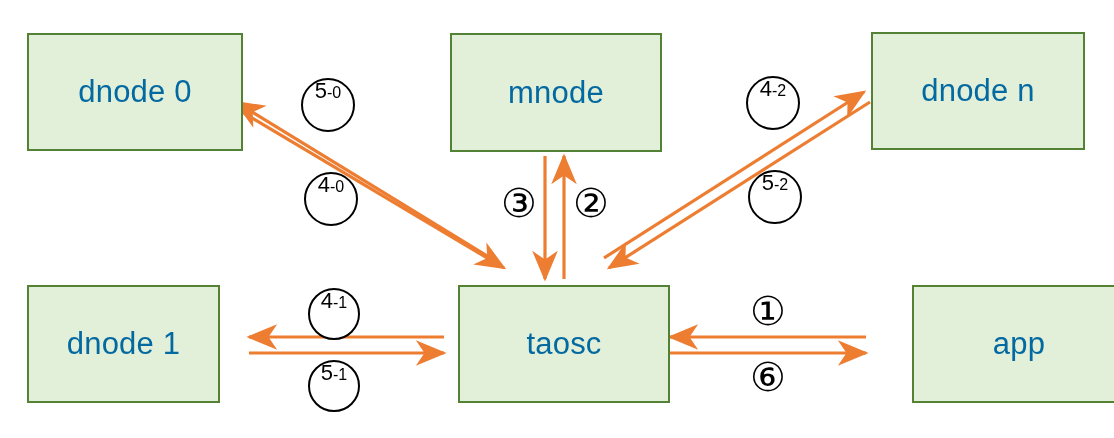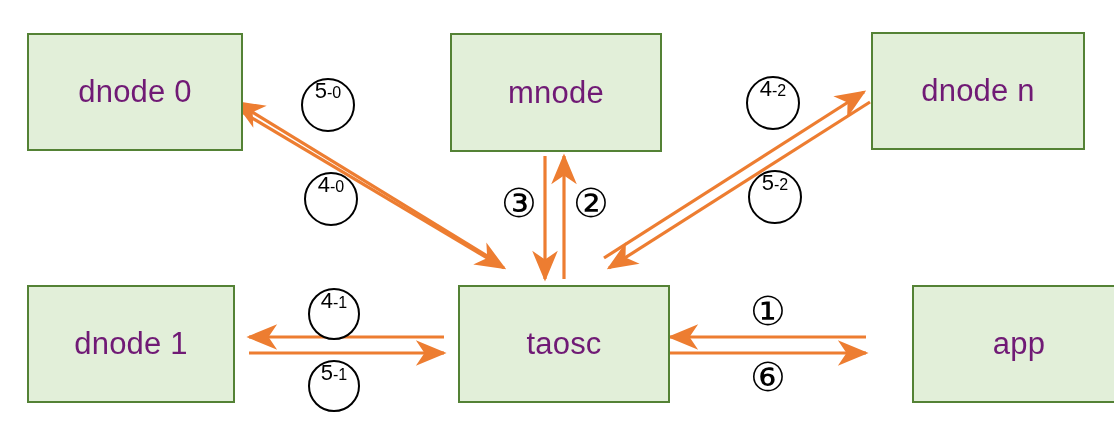--- a/index.html
+++ b/index.html
@@ -12,21 +12,21 @@
   }
   #diagram{position:relative;width:1114px;height:438px;}
   svg#edges{position:absolute;left:0;top:0;width:1114px;height:438px;}
 
   .node{
     position:absolute;
     box-sizing:border-box;
     background:#e2efd9;
     border:2.5px solid #548235;
     display:flex;align-items:center;justify-content:center;
-    color:#701a75;
+    color:#0369a1;
     font-size:31px;
     letter-spacing:.2px;
   }
 
   
   .badge{
     position:absolute;
     box-sizing:border-box;
     border:2.5px solid #000000;
     border-radius:50%;
@@ -77,21 +77,21 @@
 
   <div class="node" style="left:27px;top:33px;width:216px;height:118px;">
     <span>dnode 0</span>
   </div>
   <div class="node" style="left:871px;top:32px;width:214px;height:118px;">
     <span>dnode n</span>
   </div>
   <div class="node" style="left:450px;top:33px;width:212px;height:119px;">
     <span>mnode</span>
   </div>
-  <div class="node" style="left:27px;top:285px;width:208px;height:118px;">
+  <div class="node" style="left:27px;top:285px;width:193px;height:118px;">
     <span>dnode 1</span>
   </div>
   <div class="node" style="left:450px;top:285px;width:212px;height:118px;margin-left:8px;">
     <span>taosc</span>
   </div>
   <div class="node" style="left:912px;top:285px;width:214px;height:118px;">
     <span>app</span>
   </div>
 
   <div class="badge" style="left:301px;top:78px;width:54px;height:54px;">

